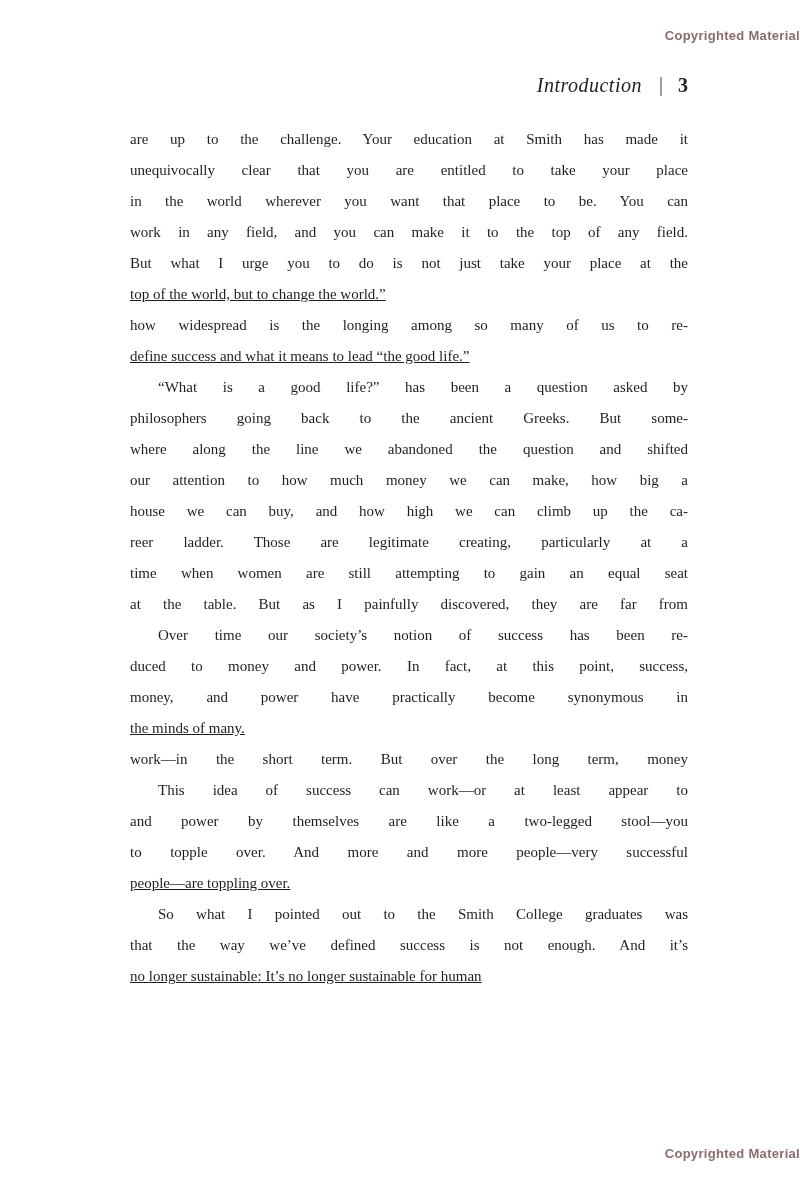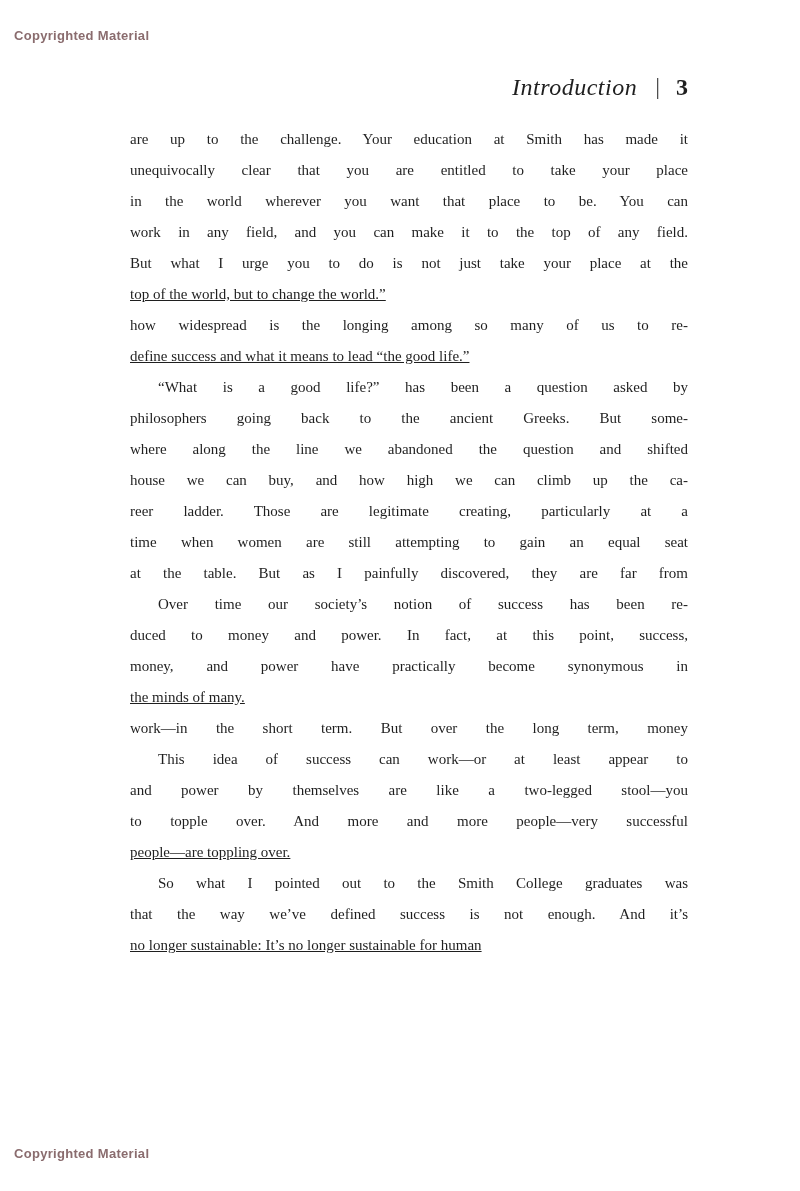--- a/index.html
+++ b/index.html
@@ -10,36 +10,36 @@
   .page {
     position: relative;
     width: 800px;
     height: 1191px;
     background: #ffffff;
     overflow: hidden;
     font-family: "Liberation Serif", serif;
   }
   .notice {
     position: absolute;
-    left: 14px;
+    left: 0;
     right: 0;
-    text-align: left;
+    text-align: right;
     font-family: "Liberation Sans", sans-serif;
     font-weight: bold;
     font-size: 13px;
     letter-spacing: 0.3px;
     color: var(--notice-color, #8a6c6e);
   }
   .notice.top { top: 28px; }
   .notice.bottom { top: 1146px; }
   .header {
     position: absolute;
     top: 74px;
     right: 112px;
-    font-size: 24px;
+    font-size: 20px;
     color: var(--text-color, #1f1f1f);
     white-space: nowrap;
   }
   .header .title {
     font-style: italic;
     letter-spacing: 0.5px;
   }
   .header .sep {
     display: inline-block;
     margin: 0 10px 0 12px;
@@ -89,20 +89,21 @@
       <div class="line">unequivocally clear that you are entitled to take your place</div>
       <div class="line">in the world wherever you want that place to be. You can</div>
       <div class="line">work in any field, and you can make it to the top of any field.</div>
       <div class="line">But what I urge you to do is not just take your place at the</div>
       <div class="line last">top of the world, but to change the world.”</div>
       <div class="line">how widespread is the longing among so many of us to re-</div>
       <div class="line last">define success and what it means to lead “the good life.”</div>
       <div class="line indent">“What is a good life?” has been a question asked by</div>
       <div class="line">philosophers going back to the ancient Greeks. But some-</div>
       <div class="line">where along the line we abandoned the question and shifted</div>
+      <div class="line">our attention to how much money we can make, how big a</div>
       <div class="line">house we can buy, and how high we can climb up the ca-</div>
       <div class="line">reer ladder. Those are legitimate creating, particularly at a</div>
       <div class="line">time when women are still attempting to gain an equal seat</div>
       <div class="line">at the table. But as I painfully discovered, they are far from</div>
       <div class="line indent">Over time our society’s notion of success has been re-</div>
       <div class="line">duced to money and power. In fact, at this point, success,</div>
       <div class="line">money, and power have practically become synonymous in</div>
       <div class="line last">the minds of many.</div>
       <div class="line">work—in the short term. But over the long term, money</div>
       <div class="line indent">This idea of success can work—or at least appear to</div>

